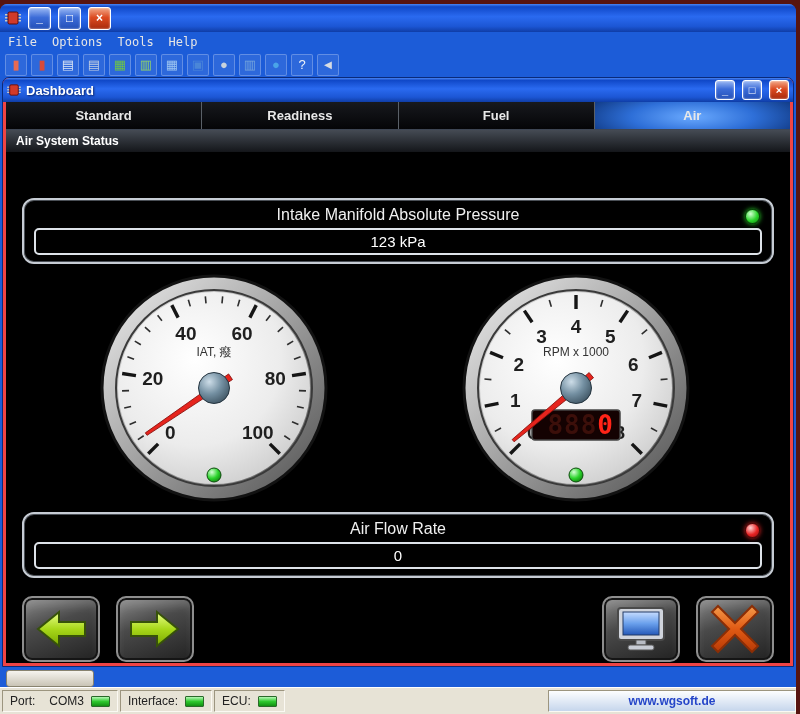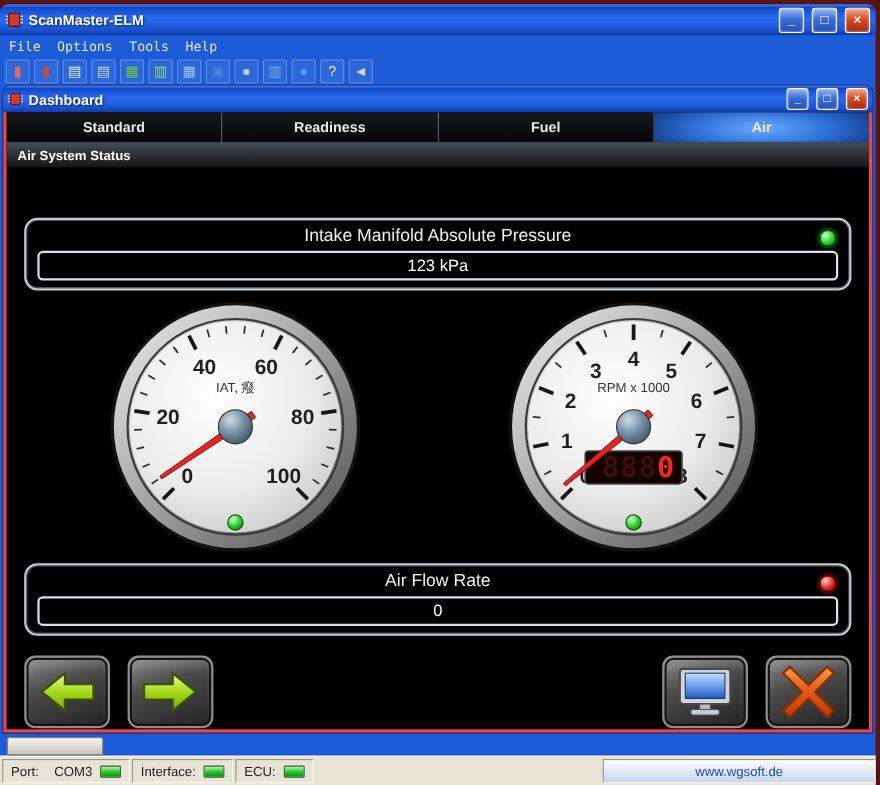--- a/index.html
+++ b/index.html
@@ -83,21 +83,21 @@
 
   .statusbar{flex:0 0 26px;background:#e7e3d6;border-top:1px solid #fff;
     display:flex;align-items:stretch;font-size:12px;color:#222;}
   .sb-cell{display:flex;align-items:center;padding:0 7px;margin:2px 0 2px 2px;
     border:1px solid;border-color:#9c957f #fbf9f3 #fbf9f3 #9c957f;white-space:nowrap;justify-content:center;}
   .sb-val{margin-left:14px;}
   .sb-led{width:17px;height:9px;margin-left:7px;border-radius:1px;border:1px solid #2a6a2a;}
   .sb-led.green{background:linear-gradient(180deg,#b6f8b6,#2ec82e 50%,#129012);}
   .sb-spacer{flex:1;}
   .sb-link-cell{width:232px;justify-content:center;background:linear-gradient(180deg,#fdfeff,#c6d6ec);}
-  .sb-link-cell a{color:#2545c8;font-weight:normal;text-decoration:none;}
+  .sb-link-cell a{color:#2545c8;font-weight:bold;text-decoration:none;}
   .hidden-defs{position:absolute;width:0;height:0;}
 </style>
 </head>
 <body>
 
 <svg class="hidden-defs" aria-hidden="true">
   <defs>
     <linearGradient id="gBezel" x1="0" y1="0" x2="1" y2="1">
       <stop offset="0" stop-color="#f0f0f0"></stop>
         <stop offset="0.45" stop-color="#a8a8a8"></stop>
@@ -143,21 +143,20 @@
       <svg width="16" height="14" viewBox="0 0 16 14">
         <rect x="0" y="3" width="3" height="1.5" fill="#c8c8c8"></rect>
           <rect x="0" y="6" width="3" height="1.5" fill="#c8c8c8"></rect>
           <rect x="0" y="9" width="3" height="1.5" fill="#c8c8c8"></rect>
         <rect x="13" y="3" width="3" height="1.5" fill="#c8c8c8"></rect>
           <rect x="13" y="6" width="3" height="1.5" fill="#c8c8c8"></rect>
           <rect x="13" y="9" width="3" height="1.5" fill="#c8c8c8"></rect>
         <rect x="3" y="1" width="10" height="12" rx="1.5" fill="#d23a2a" stroke="#5a0a0a"></rect>
       </svg>
     </span>
-    <span class="title-text">ScanMaster-ELM</span>
     <span class="winbtn">_</span>
     <span class="winbtn">□</span>
     <span class="winbtn close">×</span>
   </div>
 
   <div class="menubar">
       <span>File</span>
       <span>Options</span>
       <span>Tools</span>
       <span>Help</span>

